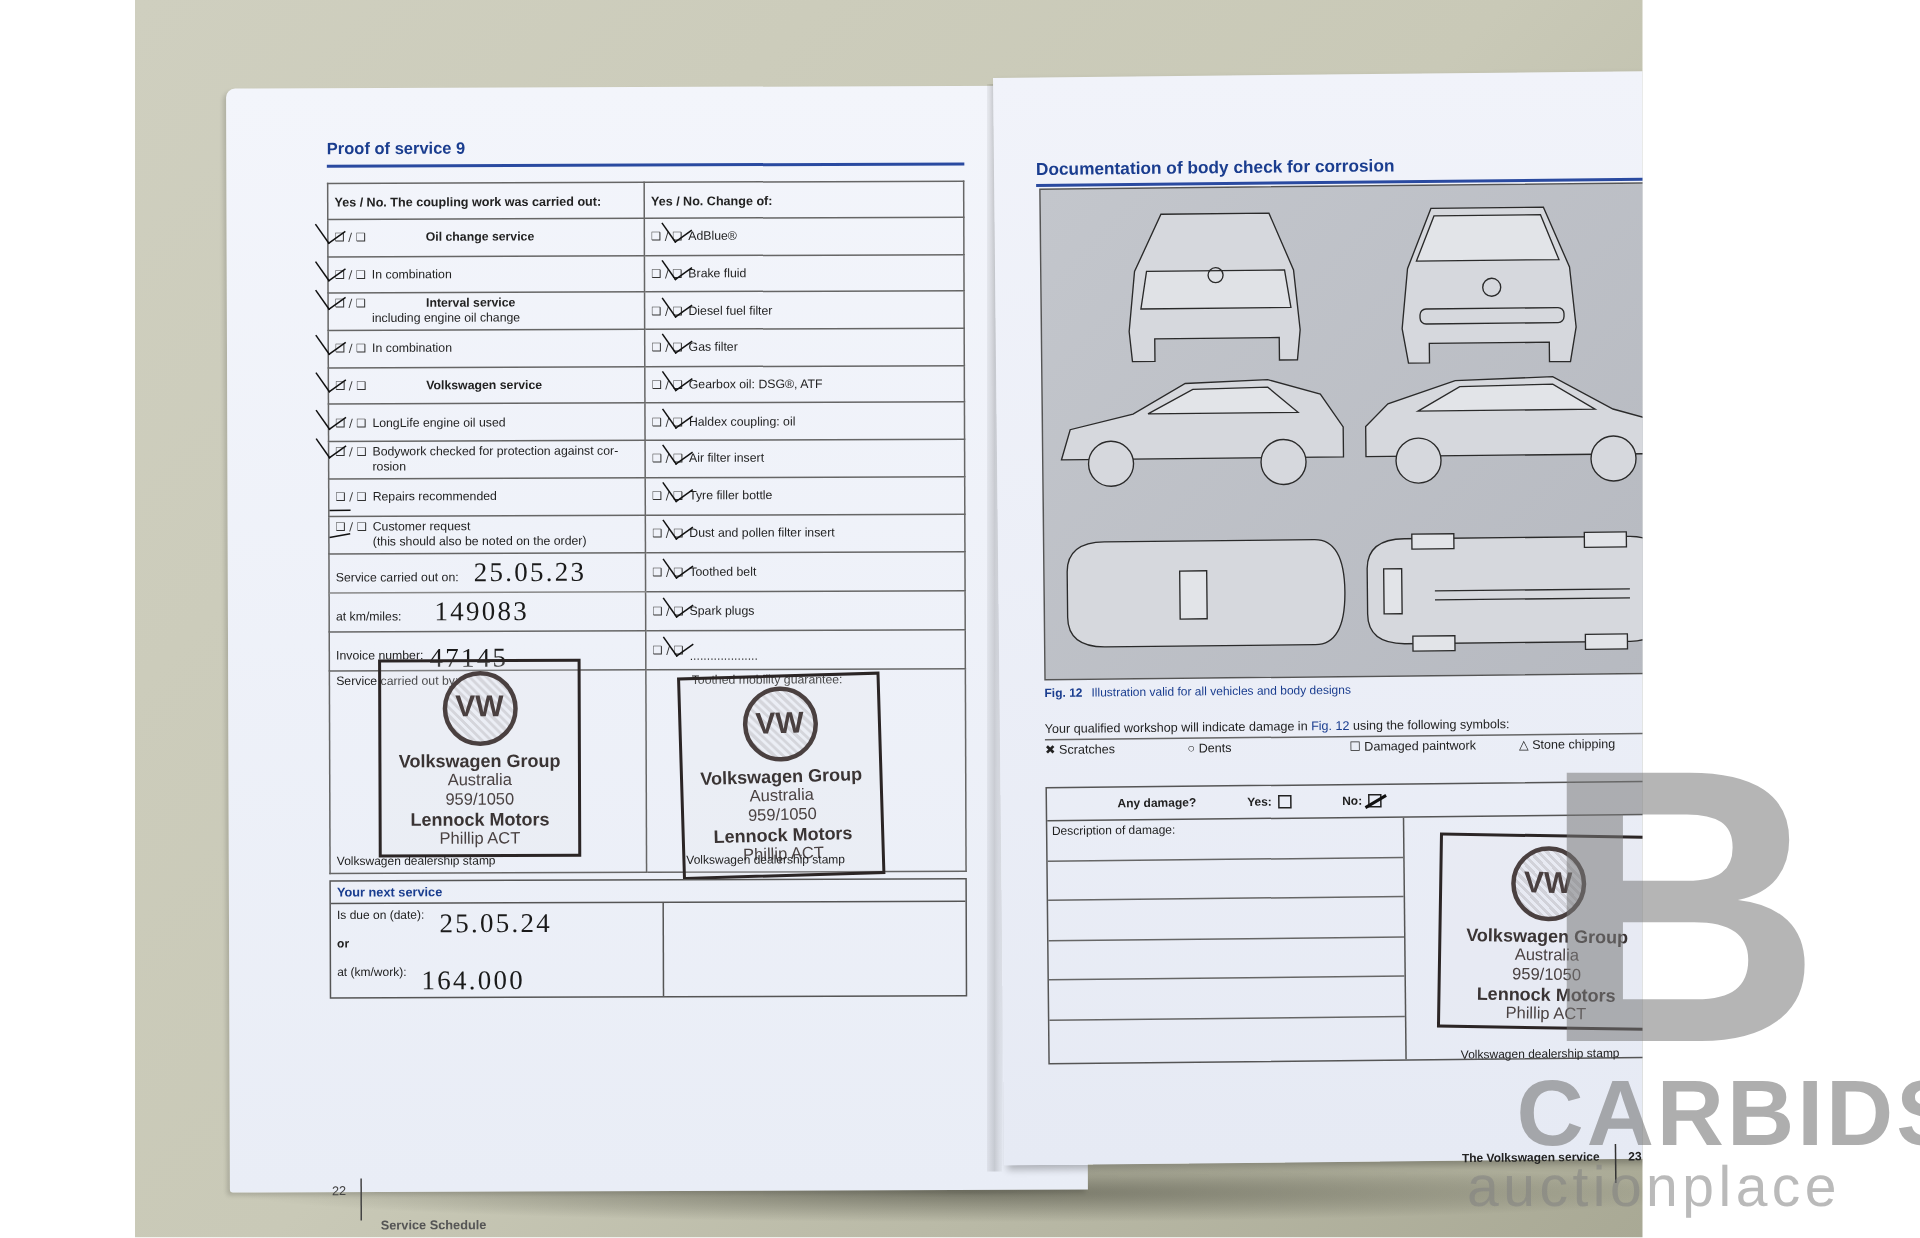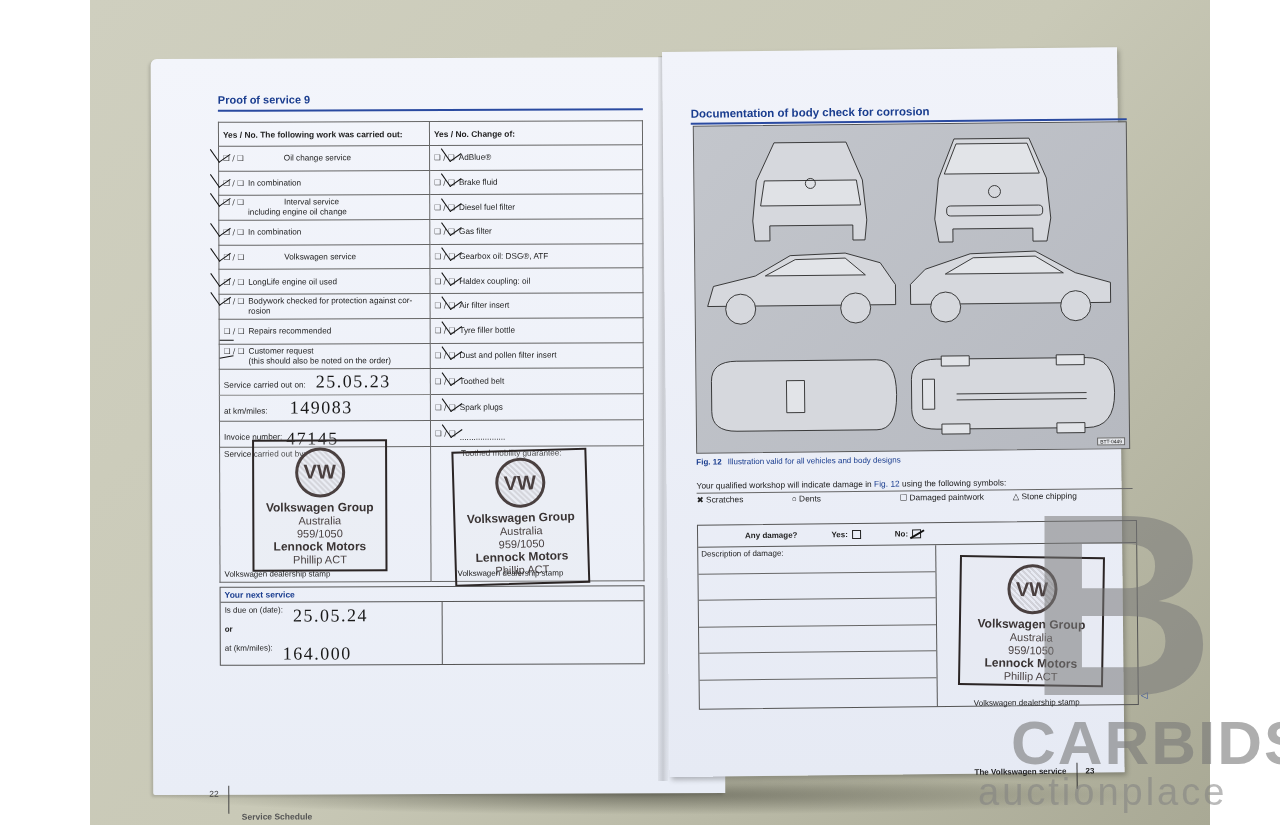--- a/index.html
+++ b/index.html
@@ -1,20 +1,20 @@
 <!DOCTYPE html>
 <html><head>
 <meta charset="utf-8">
 <style>
   * { box-sizing: border-box; margin: 0; padding: 0; }
   html, body { width: 1280px; height: 825px; background: #ffffff; overflow: hidden; }
   body { position: relative; font-family: "Liberation Sans", sans-serif; color: #222; }
 
   .photo {
-    position: absolute; left: 90px; top: 0; width: 1120px; height: 825px;
+    position: absolute; left: 90px; top: 0; width: 1005px; height: 825px;
     background: linear-gradient(135deg, #cfcfbf 0%, #c9c9b7 50%, #a9a995 100%);
     overflow: hidden;
   }
   .shadow-bottom {
     position: absolute; left: 60px; top: 775px; width: 1000px; height: 40px;
     background: radial-gradient(ellipse at center, rgba(40,40,30,0.45) 0%, rgba(40,40,30,0) 70%);
   }
 
   
   .page-left {
@@ -49,21 +49,21 @@
   .svc-table td { border: 1px solid #666; padding: 2px 4px; vertical-align: middle; height: 24.6px; }
   .svc-table td.col-left { width: 211px; }
   .svc-table .th { font-weight: bold; font-size: 8.4px; height: 24px; }
   .row-inner { border-bottom: 1px solid #888 !important; }
   .cb { display: inline-block; font-family: "DejaVu Sans", sans-serif; font-size: 7.5px; color: #333; margin-right: 4px; position: relative; }
   .tick {
     position: absolute; left: -4px; top: -7px; width: 14px; height: 16px;
     border-bottom: 1.2px solid #111; border-left: 1.2px solid #111;
     transform: rotate(-35deg); transform-origin: 0 100%;
   }
-  .label-bold { font-weight: normal; padding-left: 36px; }
+  .label-bold { font-weight: bold; padding-left: 36px; }
   .sub-line { display: block; }
   .hand { font-family: Liberation Serif, serif; font-size: 18px; color: #1a1a1a; letter-spacing: 1.5px; margin-left: 10px; }
   .tall { height: 135px !important; vertical-align: top !important; position: relative; }
   .stamp-footer { position: absolute; bottom: 3px; left: 4px; font-size: 8px; }
 
   .stamp {
     position: absolute; border: 2px solid #2b2525; color: #4a4242; text-align: center;
     font-size: 11px; line-height: 13px; padding-top: 6px;
     background: rgba(230,230,236,0.2);
   }
@@ -77,21 +77,21 @@
 
   .next-svc {
     position: absolute; left: 46px; top: 528px; width: 425px; border: 1px solid #555; font-size: 8px;
   }
   .next-svc .title { color: #1a3d8f; font-weight: bold; padding: 2px 4px; border-bottom: 1px solid #555; font-size: 8.5px; }
   .next-svc .body { display: flex; height: 62px; }
   .next-svc .body .l { width: 222px; border-right: 1px solid #555; padding: 3px 4px; position: relative; }
   .next-svc .body .r { flex: 1; padding: 3px 4px; }
   .next-svc .row { height: 19px; display: flex; align-items: flex-start; }
 
-  .footer-left { position: absolute; left: 56px; top: 707px; font-size: 8.5px; color: #444; display: flex; align-items: center; }
+  .footer-left { position: absolute; left: 68px; top: 707px; font-size: 8.5px; color: #444; display: flex; align-items: center; }
   .footer-left .pnum { margin-right: 10px; }
   .footer-left .sep { width: 1px; height: 28px; background: #444; margin-right: 12px; margin-top: 12px; }
   .footer-left .sect { font-weight: bold; color: #555; margin-top: 46px; }
 
   .side-code {
     position: absolute; left: 478px; top: 620px; font-size: 5.5px; color: #333;
     writing-mode: vertical-rl;
   }
   .arrow-mark { position: absolute; color: #2a4aa0; font-size: 9px; }
 
@@ -151,21 +151,21 @@
 <div class="photo">
   <div class="shadow-bottom"></div>
 
   <div class="page-left">
     <div class="heading" style="left:67px; top:35px; font-size:11px;">Proof of service 9</div>
     <div class="heading-rule" style="left:67px; top:51px; width:425px;"></div>
 
     <table class="svc-table" style="left:67px;">
       <tbody>
           <tr>
-        <td class="col-left th">Yes / No. The following work was carried out:</td>
+        <td class="col-left th">Yes / No. The coupling work was carried out:</td>
         <td class="th">Yes / No. Change of:</td>
       </tr>
       <tr>
         <td class="col-left"><span class="cb"><span class="tick"></span><span>❑ / ❑</span></span><span class="label-bold">Oil change service</span></td>
         <td><span class="cb"><span>❑ / ❑</span><span class="tick" style="left:16px;"></span></span><span>AdBlue®</span></td>
       </tr>
       <tr>
         <td class="col-left"><span class="cb"><span class="tick"></span><span>❑ / ❑</span></span><span>In combination</span></td>
         <td><span class="cb"><span>❑ / ❑</span><span class="tick" style="left:16px;"></span></span><span>Brake fluid</span></td>
       </tr>
@@ -241,21 +241,21 @@
     <div class="next-svc" style="left:67px;">
       <div class="title">Your next service</div>
       <div class="body">
         <div class="l">
           <div class="row">
               <span>Is due on (date):</span>
               <span class="hand">25.05.24</span>
             </div>
           <div class="row" style="font-weight:bold;">or</div>
           <div class="row">
-              <span>at (km/miles):</span>
+              <span>at (km/work):</span>
               <span class="hand">164.000</span>
             </div>
         </div>
       </div>
     </div>
     <div class="arrow-mark" style="left:518px; top:595px;">◁</div>
     <div class="side-code" style="left:535px; top:605px;">AP VWA 21A BH 23</div>
 
     <div class="footer-left">
       <span class="pnum">22</span>

